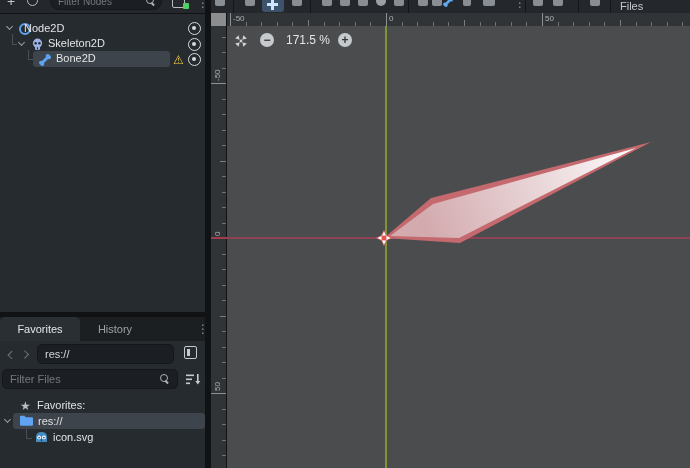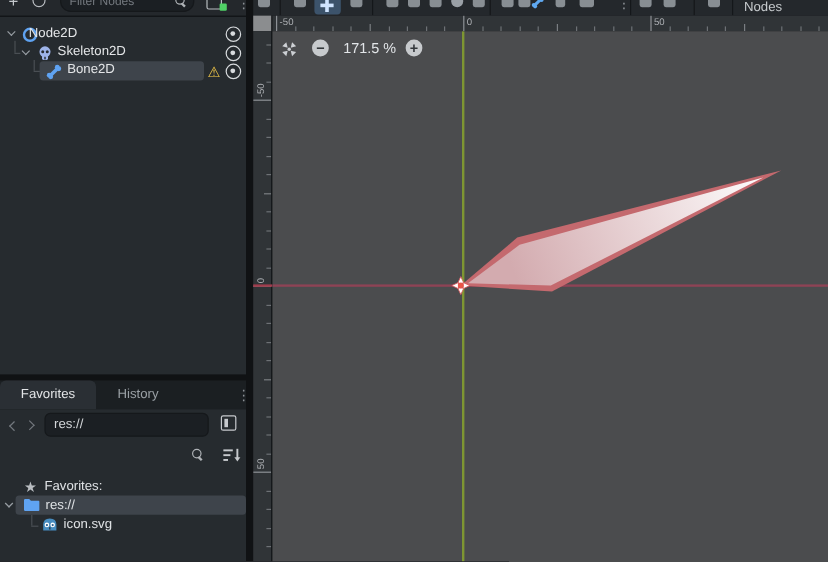--- a/index.html
+++ b/index.html
@@ -133,20 +133,21 @@
 
 <div id="fs-dock" class="abs">
 
   <span class="nav-arrow back abs" style="left:7px;top:10px;"></span>
   <span class="nav-arrow fwd abs" style="left:22px;top:10px;"></span>
   <input class="ui-input abs" style="left: 37px; top: 3px; width: 137px; height: 20px;" value="res://">
   <span class="abs" style="left:184px;top:5px;width:13px;height:13px;border:1.6px solid #c6c9cd;border-radius:2px;box-sizing:border-box;">
     <span class="abs" style="left:2px;top:1.5px;width:3px;height:7px;background:#c6c9cd;"></span>
   </span>
 
+  <input class="ui-input abs" style="left: 2px; top: 28px; width: 176px; height: 20px;" placeholder="Filter Files">
   <span class="mag abs" style="left:160px;top:33px;"></span>
   <svg class="abs" style="left:186px;top:32px;" width="15" height="13" viewBox="0 0 15 13">
     <rect x="0" y="1.5" width="8" height="1.6" fill="#c6c9cd"></rect>
     <rect x="0" y="5.5" width="6" height="1.6" fill="#c6c9cd"></rect>
     <rect x="0" y="9.5" width="4" height="1.6" fill="#c6c9cd"></rect>
     <rect x="11" y="1" width="1.6" height="8" fill="#c6c9cd"></rect>
     <path d="M9.3 8 L14.3 8 L11.8 11.5 Z" fill="#c6c9cd"></path>
   </svg>
 
   <span class="star" style="left:20px;top:59px;">★</span>
@@ -203,21 +204,21 @@
   </svg>
   <span class="tb-blob" style="left:252px;width:8px;"></span>
   <span class="tb-blob" style="left:272px;width:12px;"></span>
   <span class="dots abs" style="left:303px;top:-3px;">⋮</span>
   <span class="tb-sep" style="left:314px;"></span>
   <span class="tb-blob" style="left:322px;"></span>
   <span class="tb-blob" style="left:342px;"></span>
   <span class="tb-sep" style="left:367px;"></span>
   <span class="tb-blob" style="left:379px;"></span>
   <span class="tb-sep" style="left:399px;"></span>
-  <span class="abs" style="left:409px;top:-1px;color:#c6cacd;font-size:11px;line-height:14px;">Nodes</span>
+  <span class="abs" style="left:409px;top:-1px;color:#c6cacd;font-size:11px;line-height:14px;">Files</span>
 </div>
 
 <div id="ruler-corner" class="abs"></div>
 <div id="h-ruler" class="abs">
     <div class="tick-major-h" style="left: 3px;"></div>
     <div class="ruler-label-h" style="left: 6px;">-50</div>
     <div class="tick-min-h" style="left: 18.6px;"></div>
     <div class="tick-min-h" style="left: 34.2px;"></div>
     <div class="tick-min-h" style="left: 49.8px;"></div>
     <div class="tick-min-h" style="left: 65.4px;"></div>

